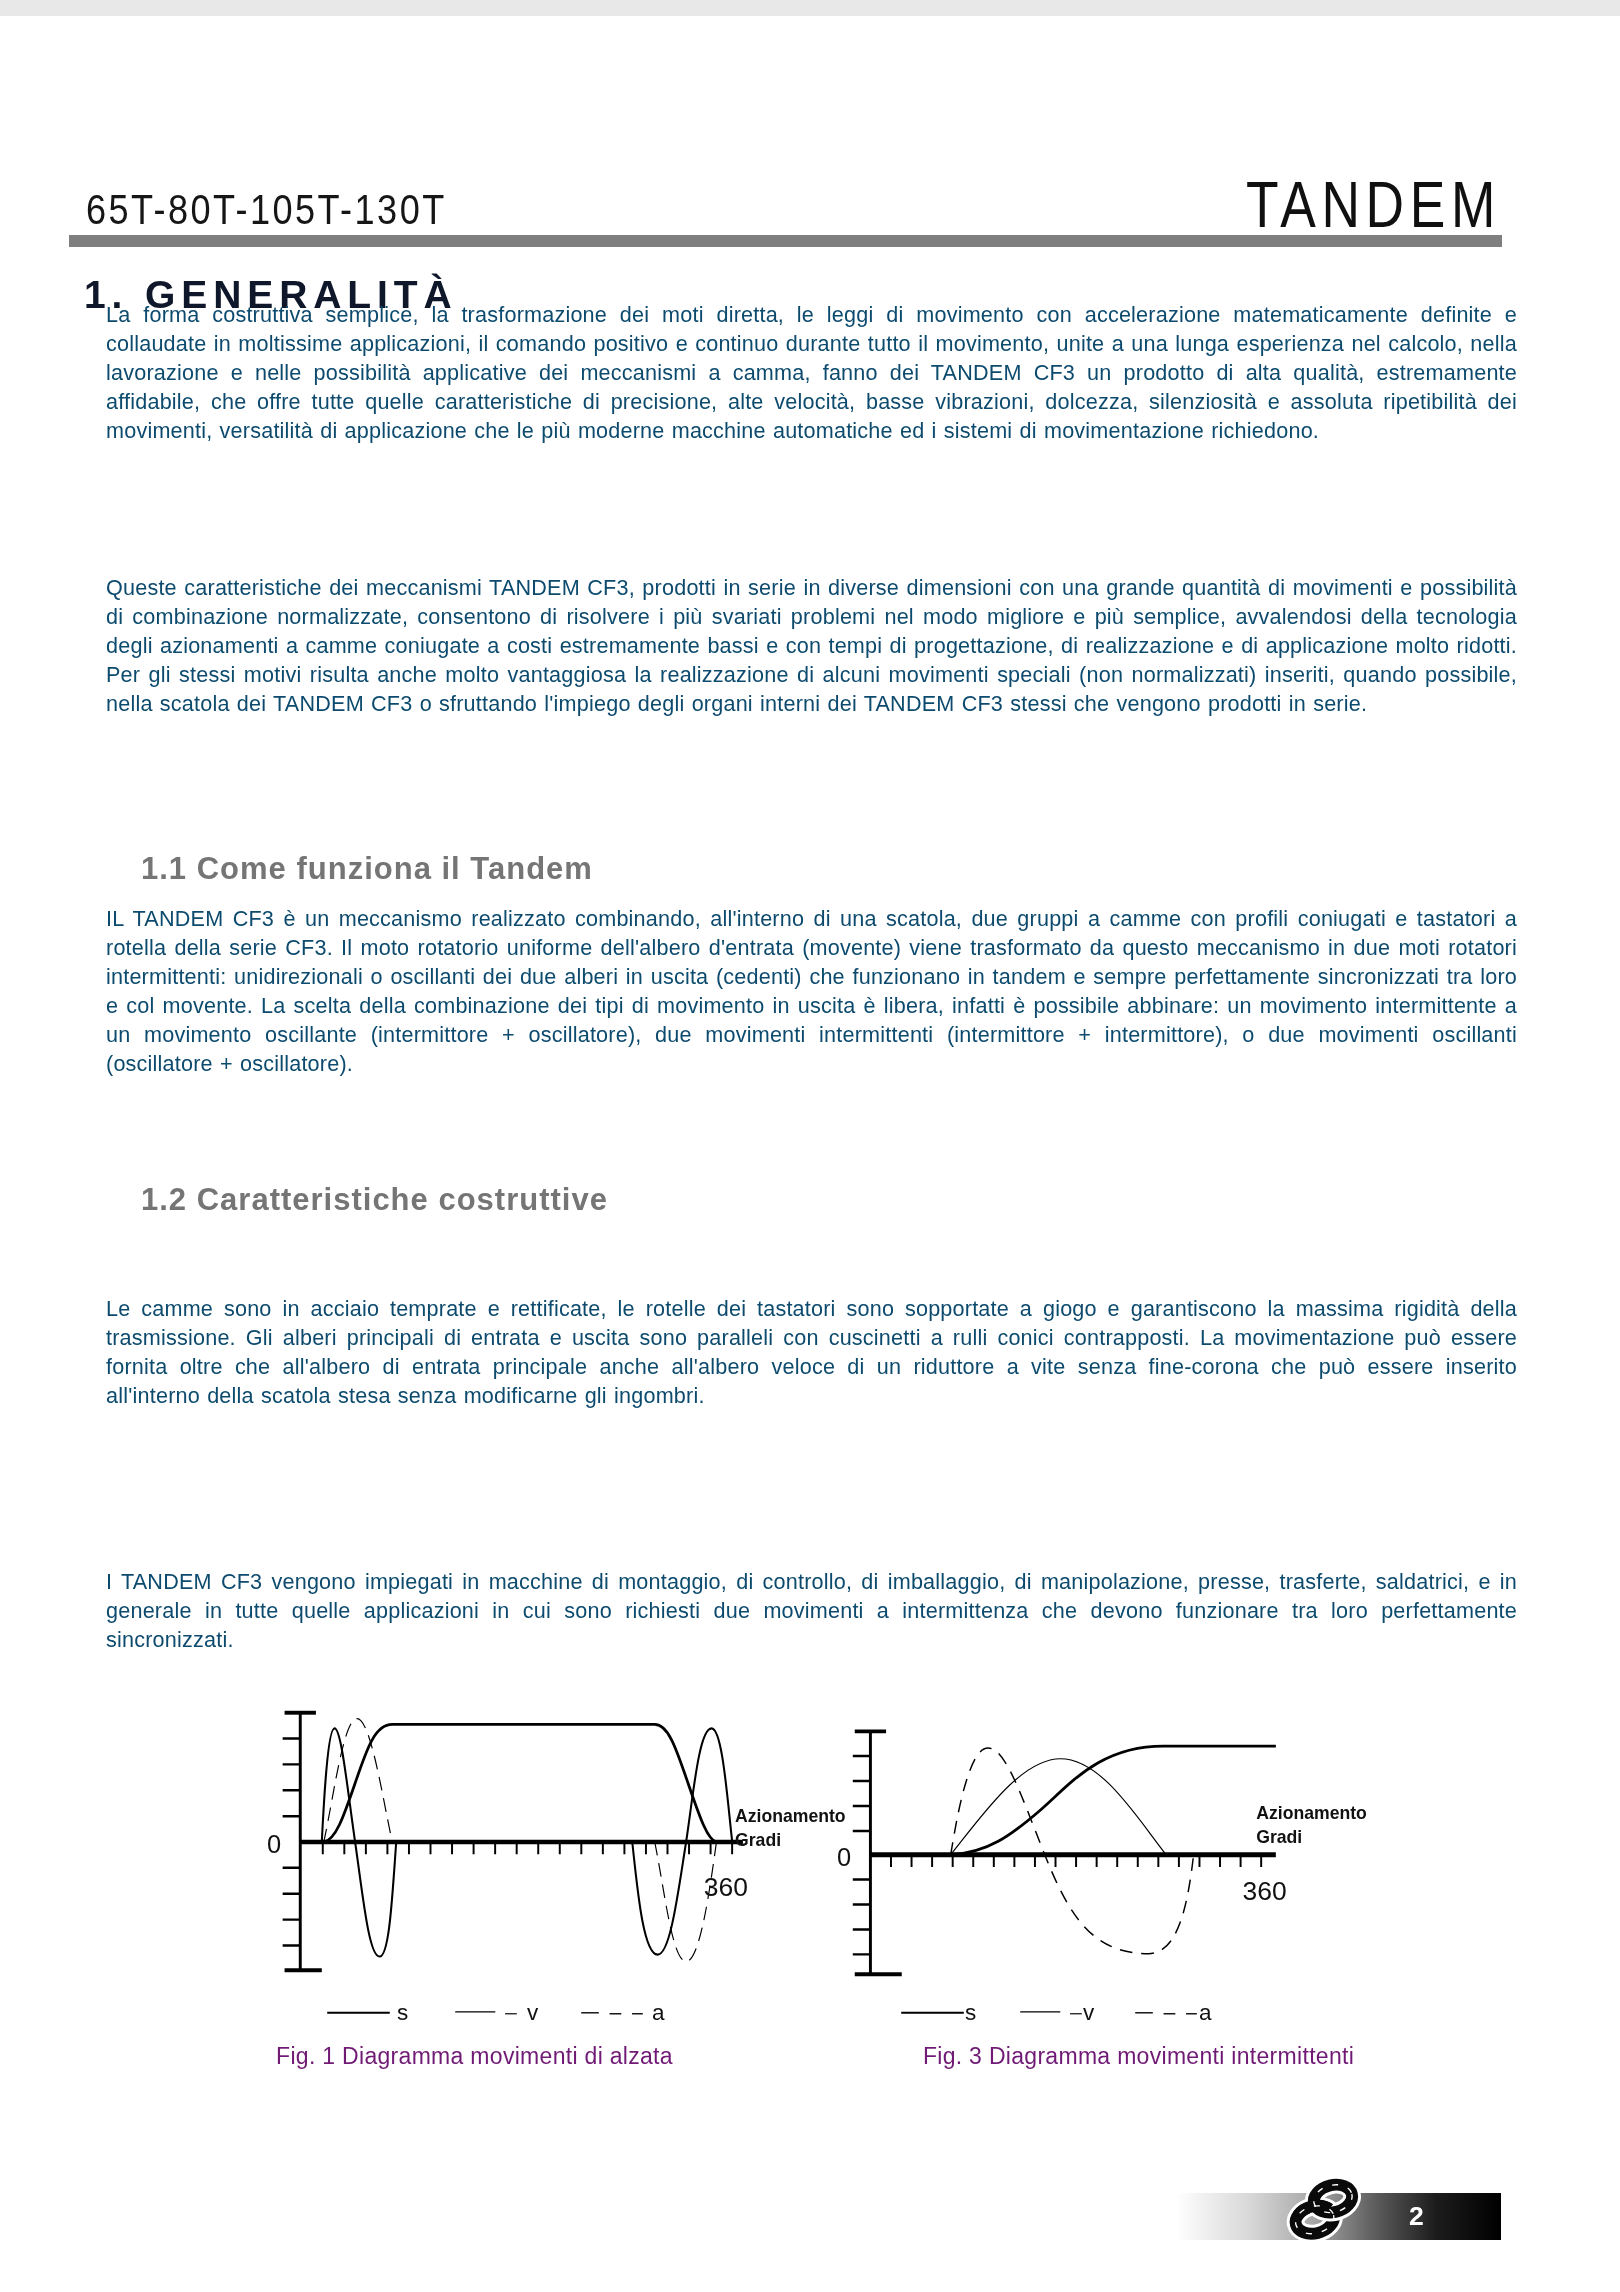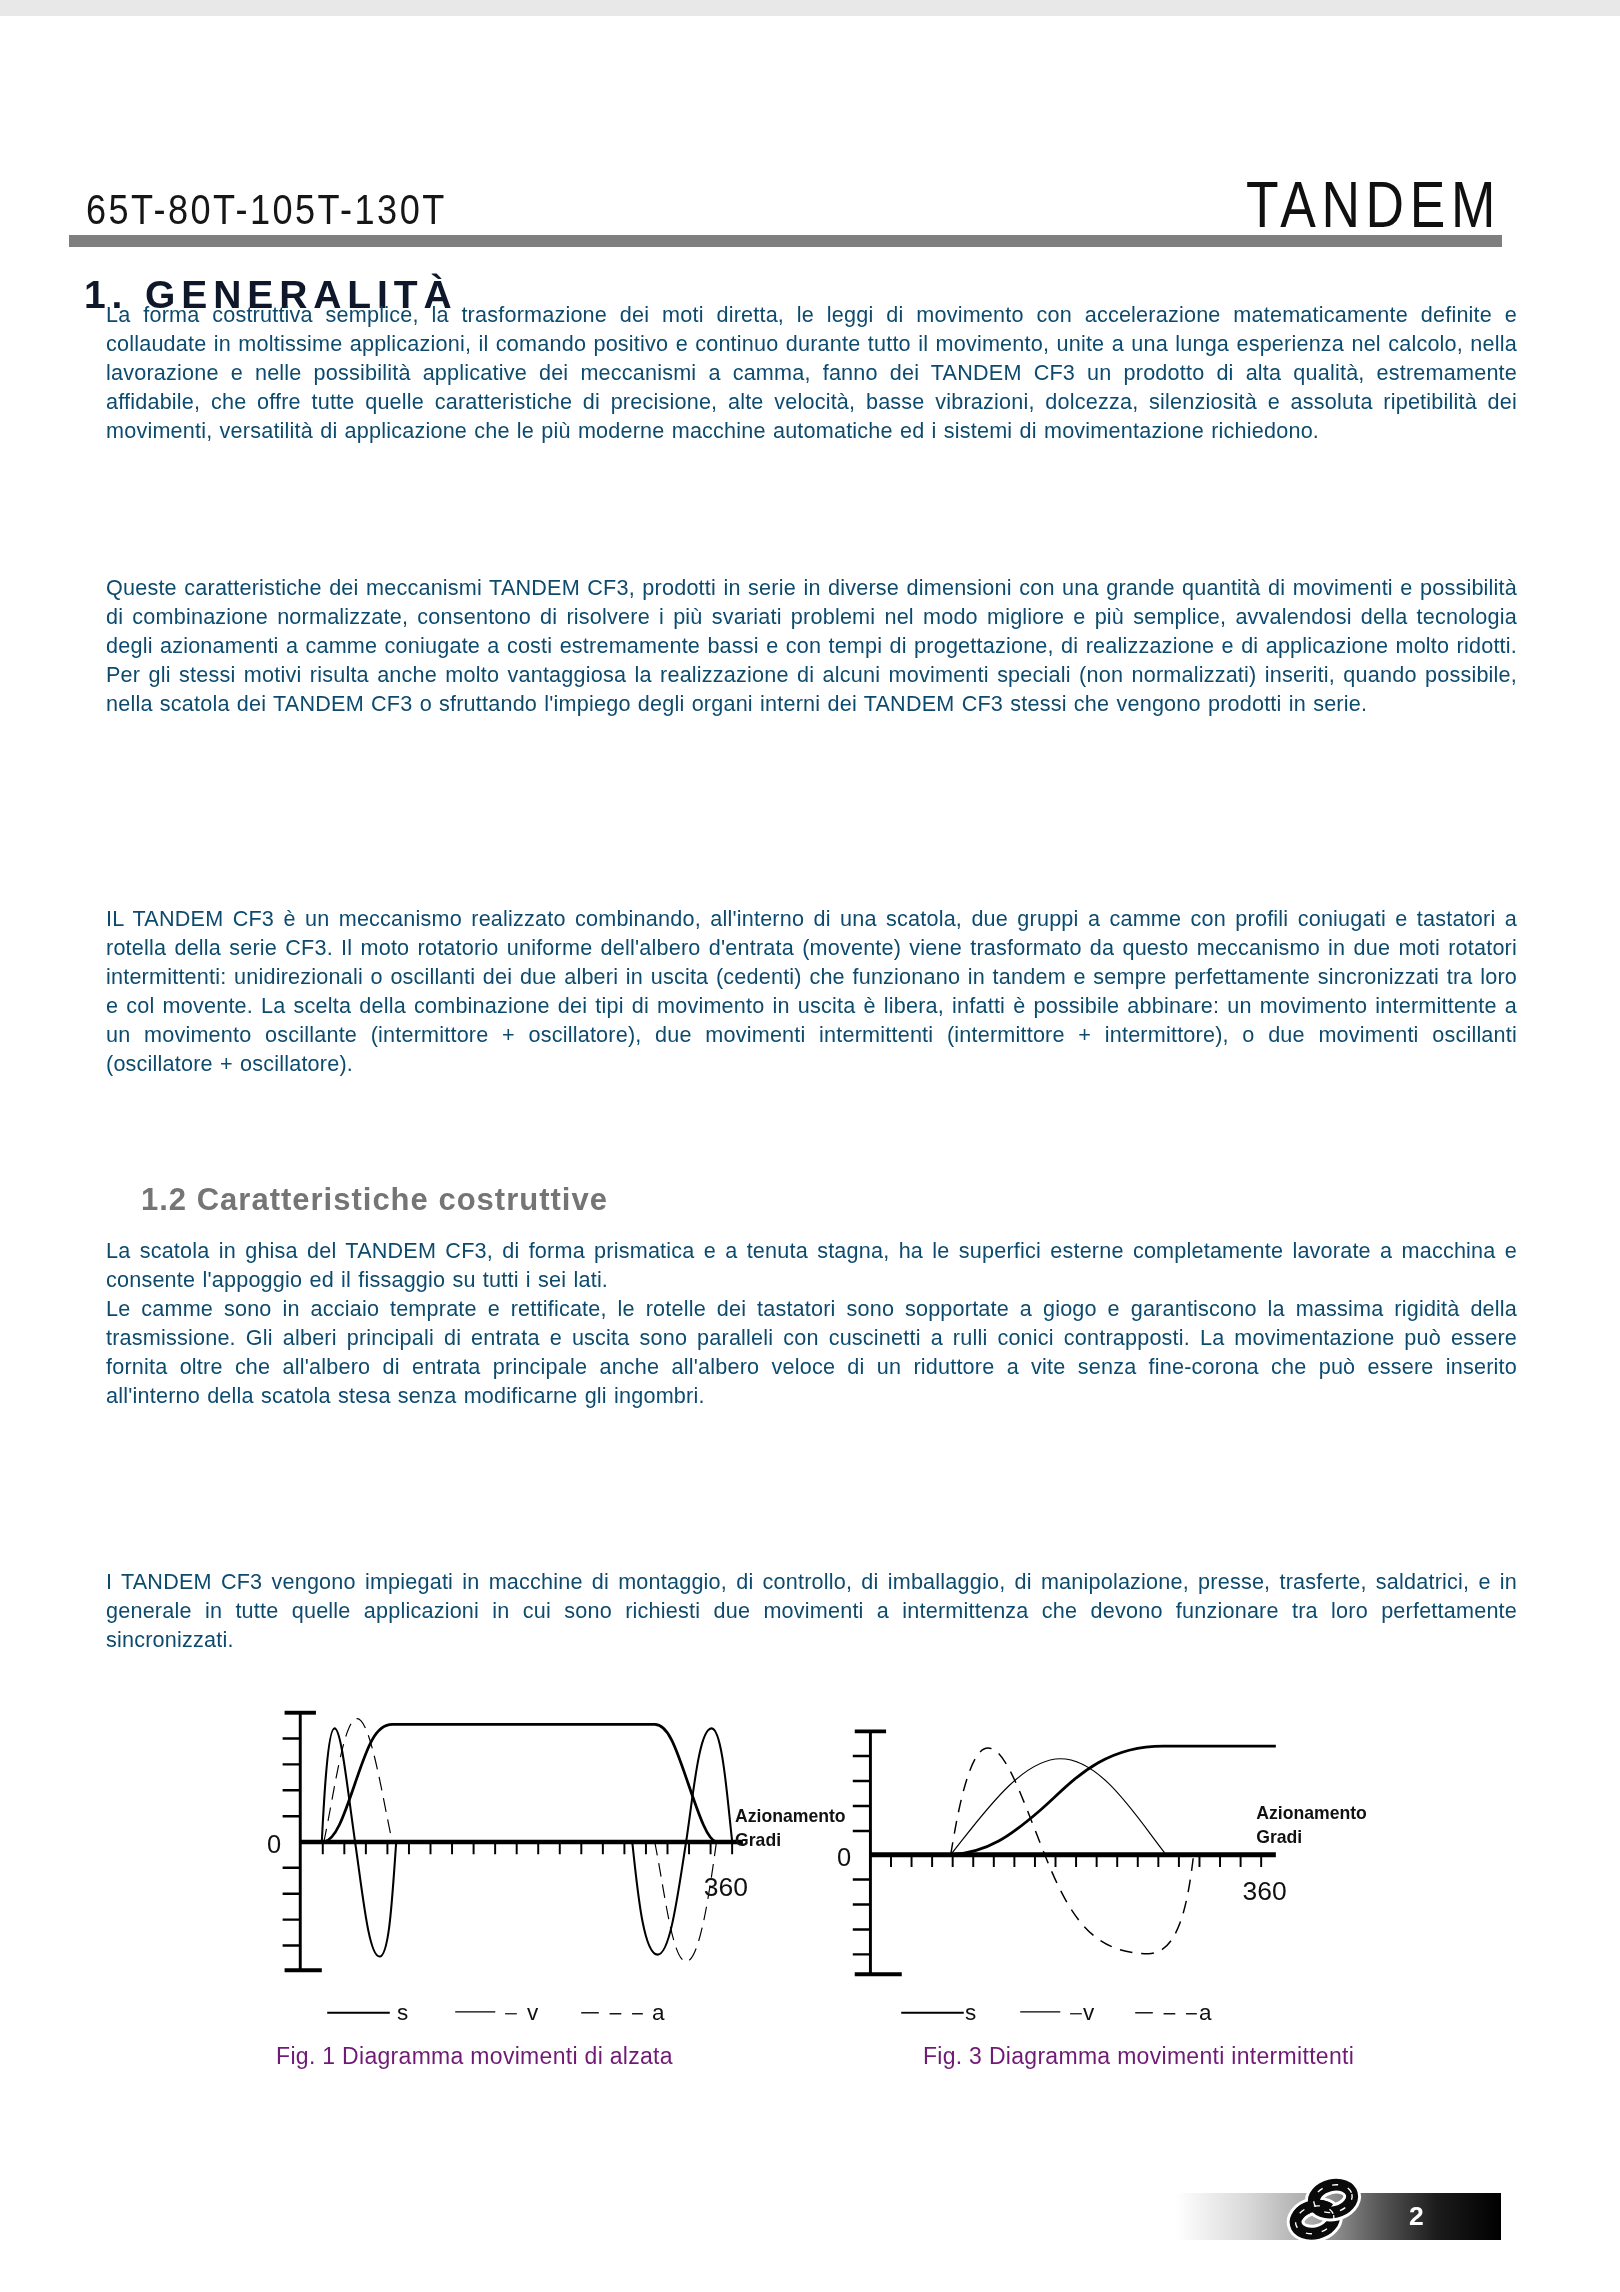--- a/index.html
+++ b/index.html
@@ -49,24 +49,24 @@
 <div class="page">
 
   <div class="model">65T-80T-105T-130T</div>
   <div class="brand">TANDEM</div>
   <div class="rule"></div>
 
   <h1 class="h1">1. GENERALITÀ</h1>
   <p class="body-par p-s1a">La forma costruttiva semplice, la trasformazione dei moti diretta, le leggi di movimento con accelerazione matematicamente definite e collaudate in moltissime applicazioni, il comando positivo e continuo durante tutto il movimento, unite a una lunga esperienza nel calcolo, nella lavorazione e nelle possibilità applicative dei meccanismi a camma, fanno dei TANDEM CF3 un prodotto di alta qualità, estremamente affidabile, che offre tutte quelle caratteristiche di precisione, alte velocità, basse vibrazioni, dolcezza, silenziosità e assoluta ripetibilità dei movimenti, versatilità di applicazione che le più moderne macchine automatiche ed i sistemi di movimentazione richiedono.</p>
   <p class="body-par p-s1b">Queste caratteristiche dei meccanismi TANDEM CF3, prodotti in serie in diverse dimensioni con una grande quantità di movimenti e possibilità di combinazione normalizzate, consentono di risolvere i più svariati problemi nel modo migliore e più semplice, avvalendosi della tecnologia degli azionamenti a camme coniugate a costi estremamente bassi e con tempi di progettazione, di realizzazione e di applicazione molto ridotti. Per gli stessi motivi risulta anche molto vantaggiosa la realizzazione di alcuni movimenti speciali (non normalizzati) inseriti, quando possibile, nella scatola dei TANDEM CF3 o sfruttando l'impiego degli organi interni dei TANDEM CF3 stessi che vengono prodotti in serie.</p>
 
+  <h2 class="h2 s11">1.1 Come funziona il Tandem</h2>
   <p class="body-par p-s11">IL TANDEM CF3 è un meccanismo realizzato combinando, all'interno di una scatola, due gruppi a camme con profili coniugati e tastatori a rotella della serie CF3. Il moto rotatorio uniforme dell'albero d'entrata (movente) viene trasformato da questo meccanismo in due moti rotatori intermittenti: unidirezionali o oscillanti dei due alberi in uscita (cedenti) che funzionano in tandem e sempre perfettamente sincronizzati tra loro e col movente. La scelta della combinazione dei tipi di movimento in uscita è libera, infatti è possibile abbinare: un movimento intermittente a un movimento oscillante (intermittore + oscillatore), due movimenti intermittenti (intermittore + intermittore), o due movimenti oscillanti (oscillatore + oscillatore).</p>
 
   <h2 class="h2 s12">1.2 Caratteristiche costruttive</h2>
-  <p class="body-par p-s12a">La scatola in ghisa del TANDEM CF3, di forma prismatica e a tenuta stagna, ha le superfici esterne completamente lavorate a macchina e consente l'appoggio ed il fissaggio su tutti i sei lati.</p>
   <p class="body-par p-s12b">Le camme sono in acciaio temprate e rettificate, le rotelle dei tastatori sono sopportate a giogo e garantiscono la massima rigidità della trasmissione. Gli alberi principali di entrata e uscita sono paralleli con cuscinetti a rulli conici contrapposti. La movimentazione può essere fornita oltre che all'albero di entrata principale anche all'albero veloce di un riduttore a vite senza fine-corona che può essere inserito all'interno della scatola stesa senza modificarne gli ingombri.</p>
 
   <p class="body-par p-s13">I TANDEM CF3 vengono impiegati in macchine di montaggio, di controllo, di imballaggio, di manipolazione, presse, trasferte, saldatrici, e in generale in tutte quelle applicazioni in cui sono richiesti due movimenti a intermittenza che devono funzionare tra loro perfettamente sincronizzati.</p>
 
   <div class="fig f1">
     <svg width="608" height="284" viewBox="0 0 620 290">
 
       <line x1="56" y1="13" x2="56" y2="276" stroke="#000" stroke-width="3"></line>
       <line x1="40" y1="13" x2="72" y2="13" stroke="#000" stroke-width="4"></line>
       <line x1="40" y1="276" x2="78" y2="276" stroke="#000" stroke-width="4"></line>

